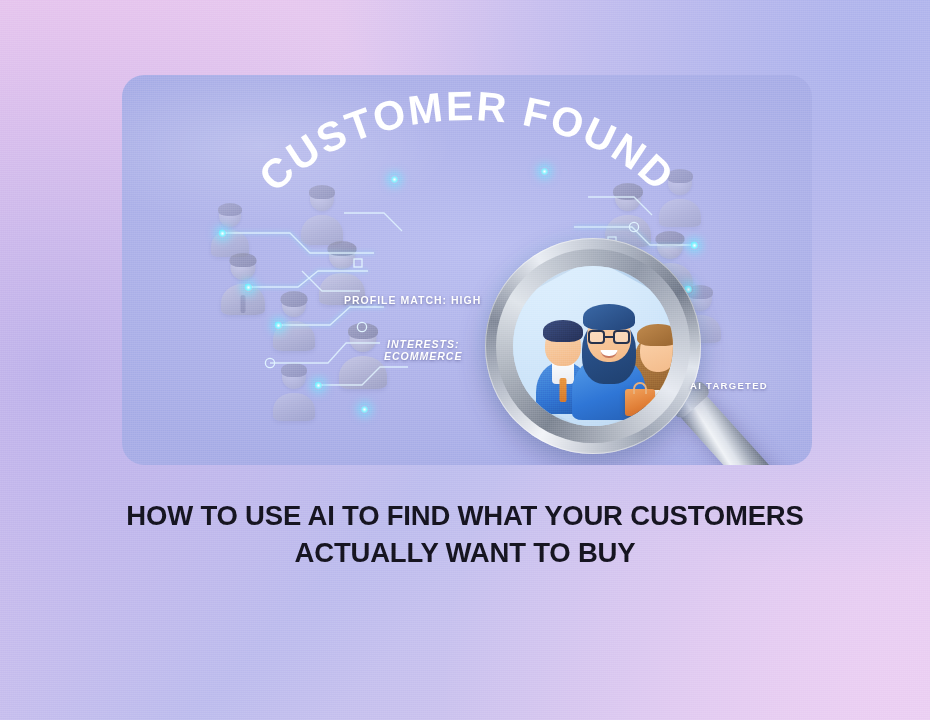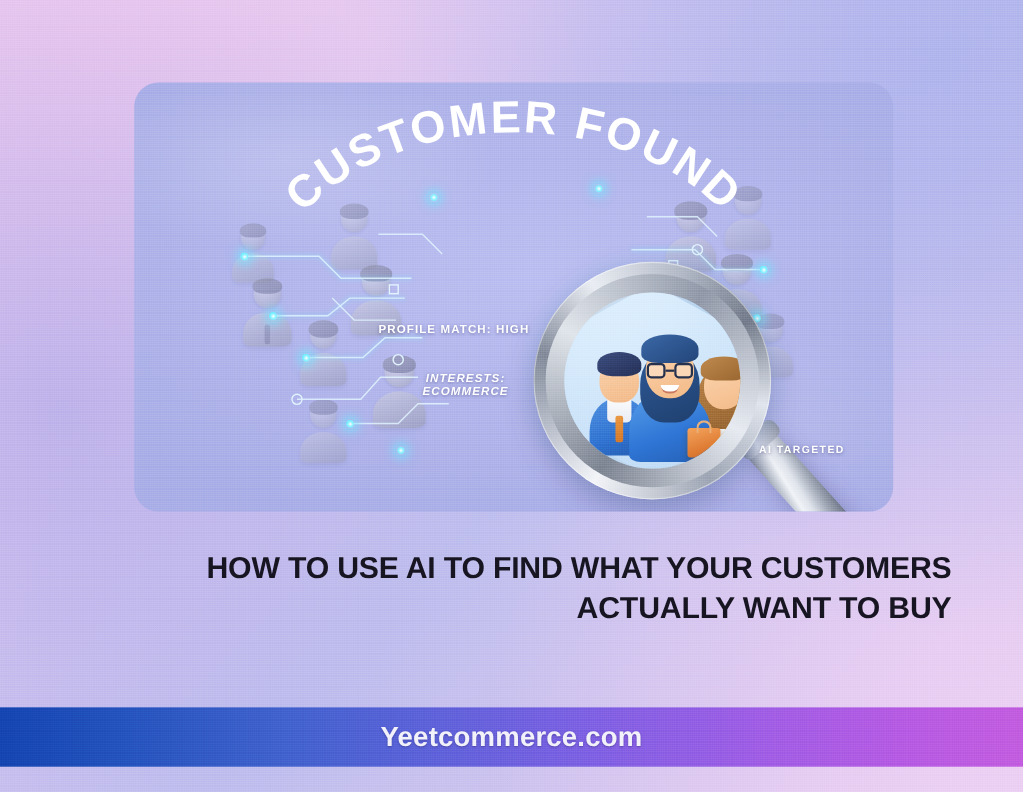--- a/index.html
+++ b/index.html
@@ -129,21 +129,21 @@
     font-weight: 700;
     letter-spacing: 1.0px;
     text-align: center;
     line-height: 1.18;
     text-shadow: 0 1px 3px rgba(50,50,110,.55);
     pointer-events: none;
     white-space: pre-line;
   }
   #chip-profile { left: 222px; top: 219px; font-size: 10.5px; }
   #chip-interests { left: 262px; top: 263px; font-size: 10.5px; font-style: italic; }
-  #chip-targeted { left: 568px; top: 305px; font-size: 9.5px; letter-spacing: 1.3px; margin-top: 24px; }
+  #chip-targeted { left: 568px; top: 305px; font-size: 9.5px; letter-spacing: 1.3px; }
 
   
   #magnifier {
     position: absolute;
     left: 363px; top: 163px;
     width: 216px; height: 216px;
     pointer-events: none;
   }
   .mag-outer-glow {
     position: absolute; inset: -16px;
@@ -213,21 +213,21 @@
     border-radius: 7px;
     background: linear-gradient(100deg, #767e8f, #e6eaf1 40%, #8a92a2 100%);
     pointer-events: none;
   }
 
   
   #title {
     position: absolute;
     left: 65px; top: 498px;
     width: 800px;
-    text-align: right;
+    text-align: center;
     color: #15141f;
     font-family: "Liberation Sans", sans-serif;
     font-weight: 700;
     font-size: 27.5px;
     line-height: 1.33;
     letter-spacing: -0.2px;
   }
 
   
   #footer-band {
@@ -441,18 +441,15 @@
     </div>
 
     <div class="chip" id="chip-profile">PROFILE MATCH: HIGH</div>
     <div class="chip" id="chip-interests">INTERESTS:
 ECOMMERCE</div>
     <div class="chip" id="chip-targeted">AI TARGETED</div>
   </div>
 
   <h1 id="title">HOW TO USE AI TO FIND WHAT YOUR CUSTOMERS ACTUALLY WANT TO BUY</h1>
 
-  <div id="footer-band">
-    <span id="footer-text">Yeetcommerce.com</span>
-  </div>
 
   <div id="grain"></div>
 </div>
 
 </body></html>

